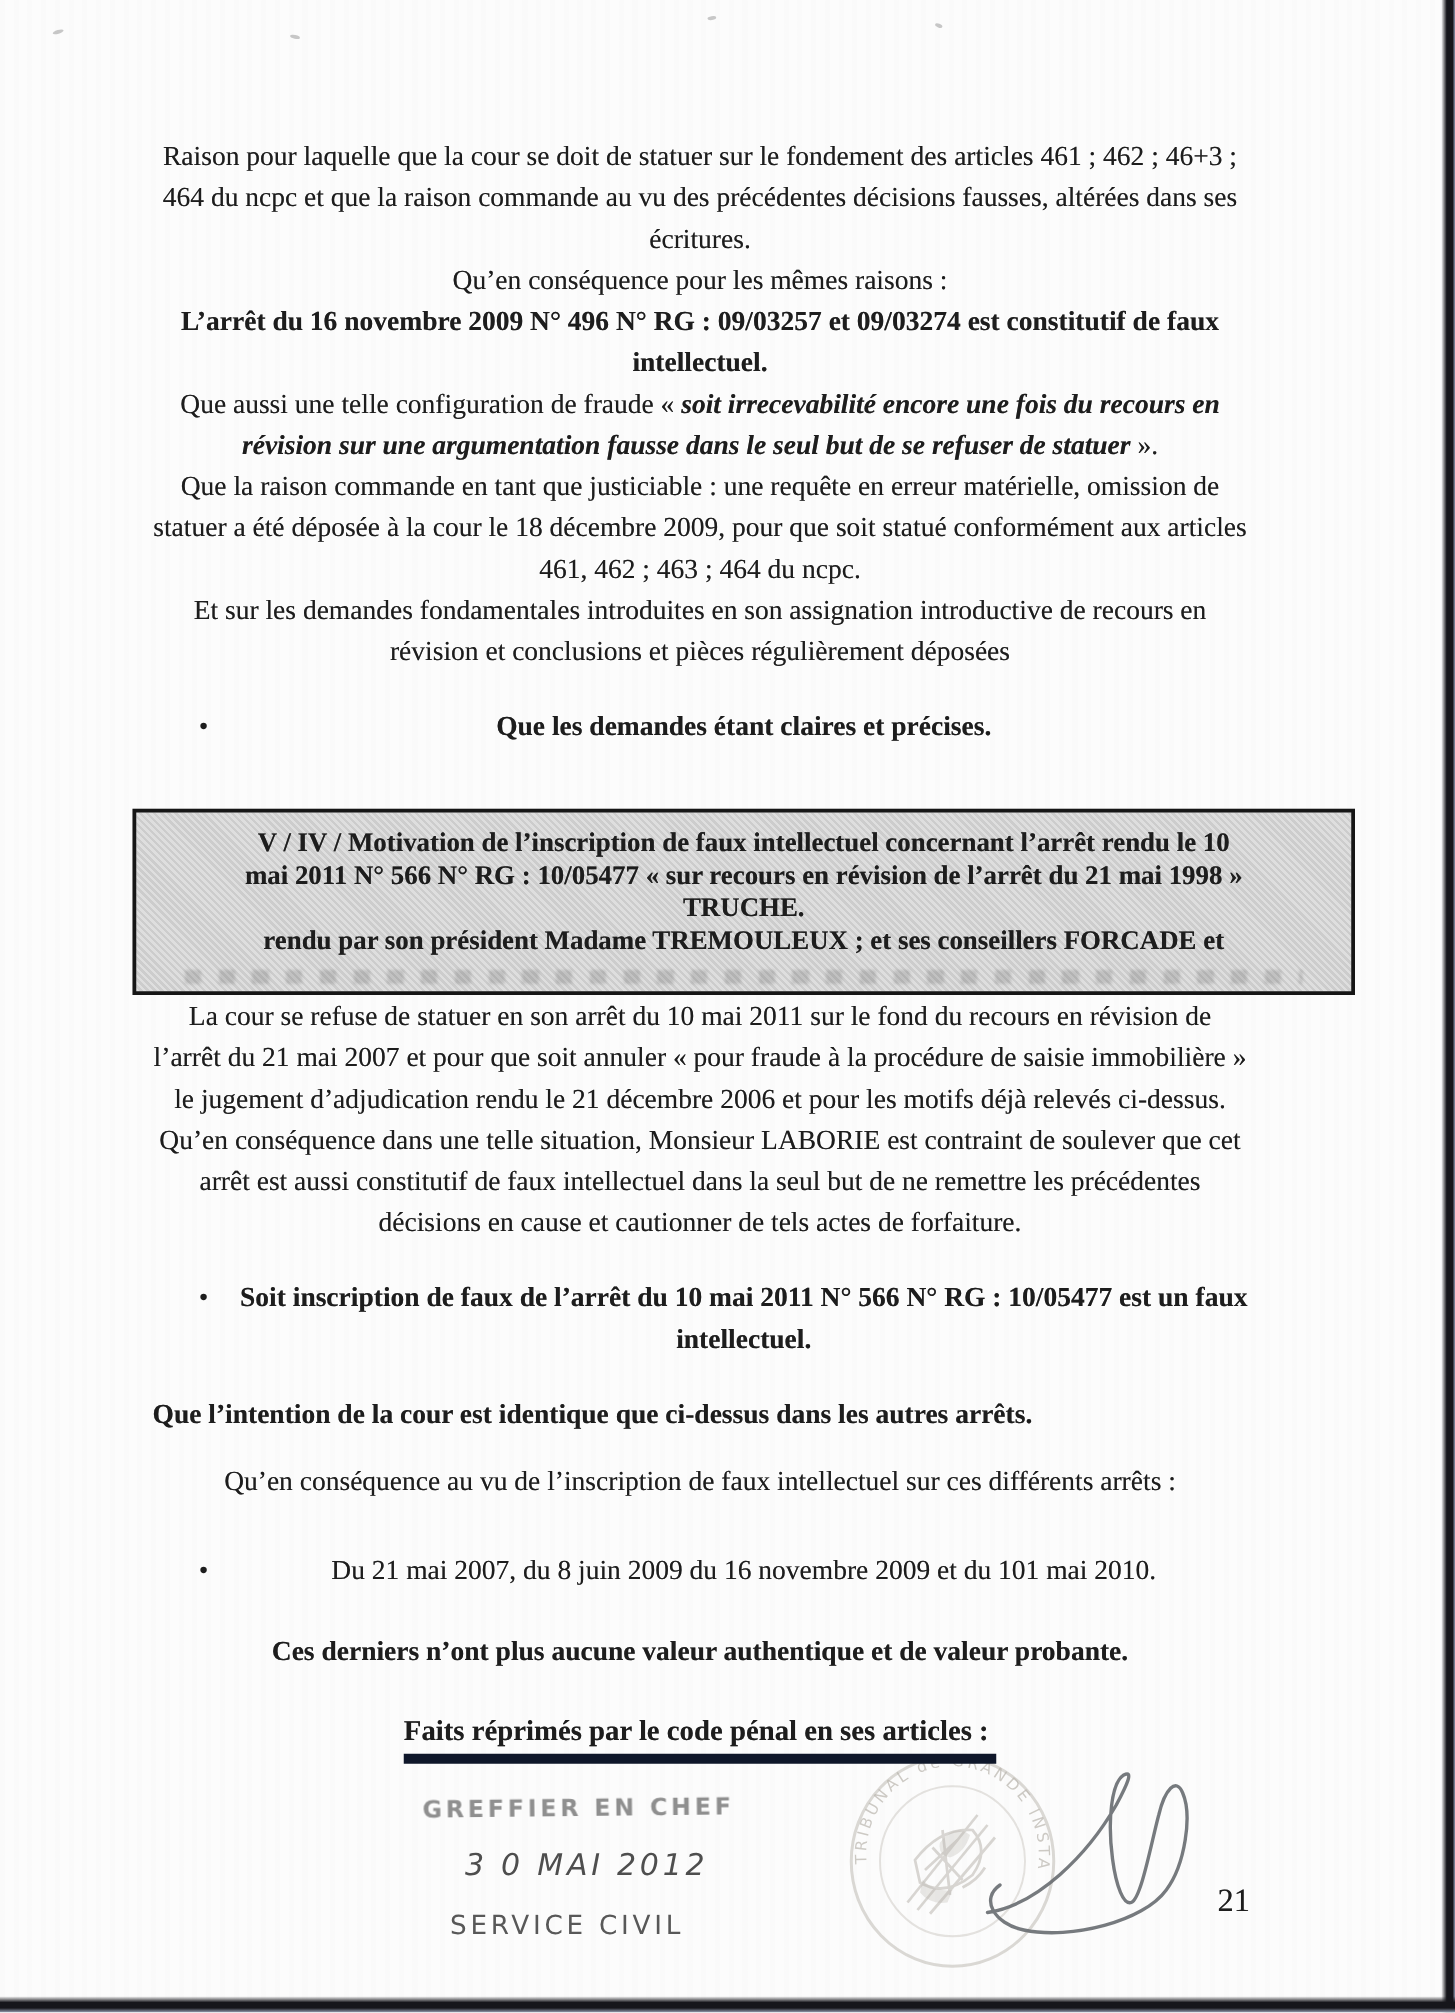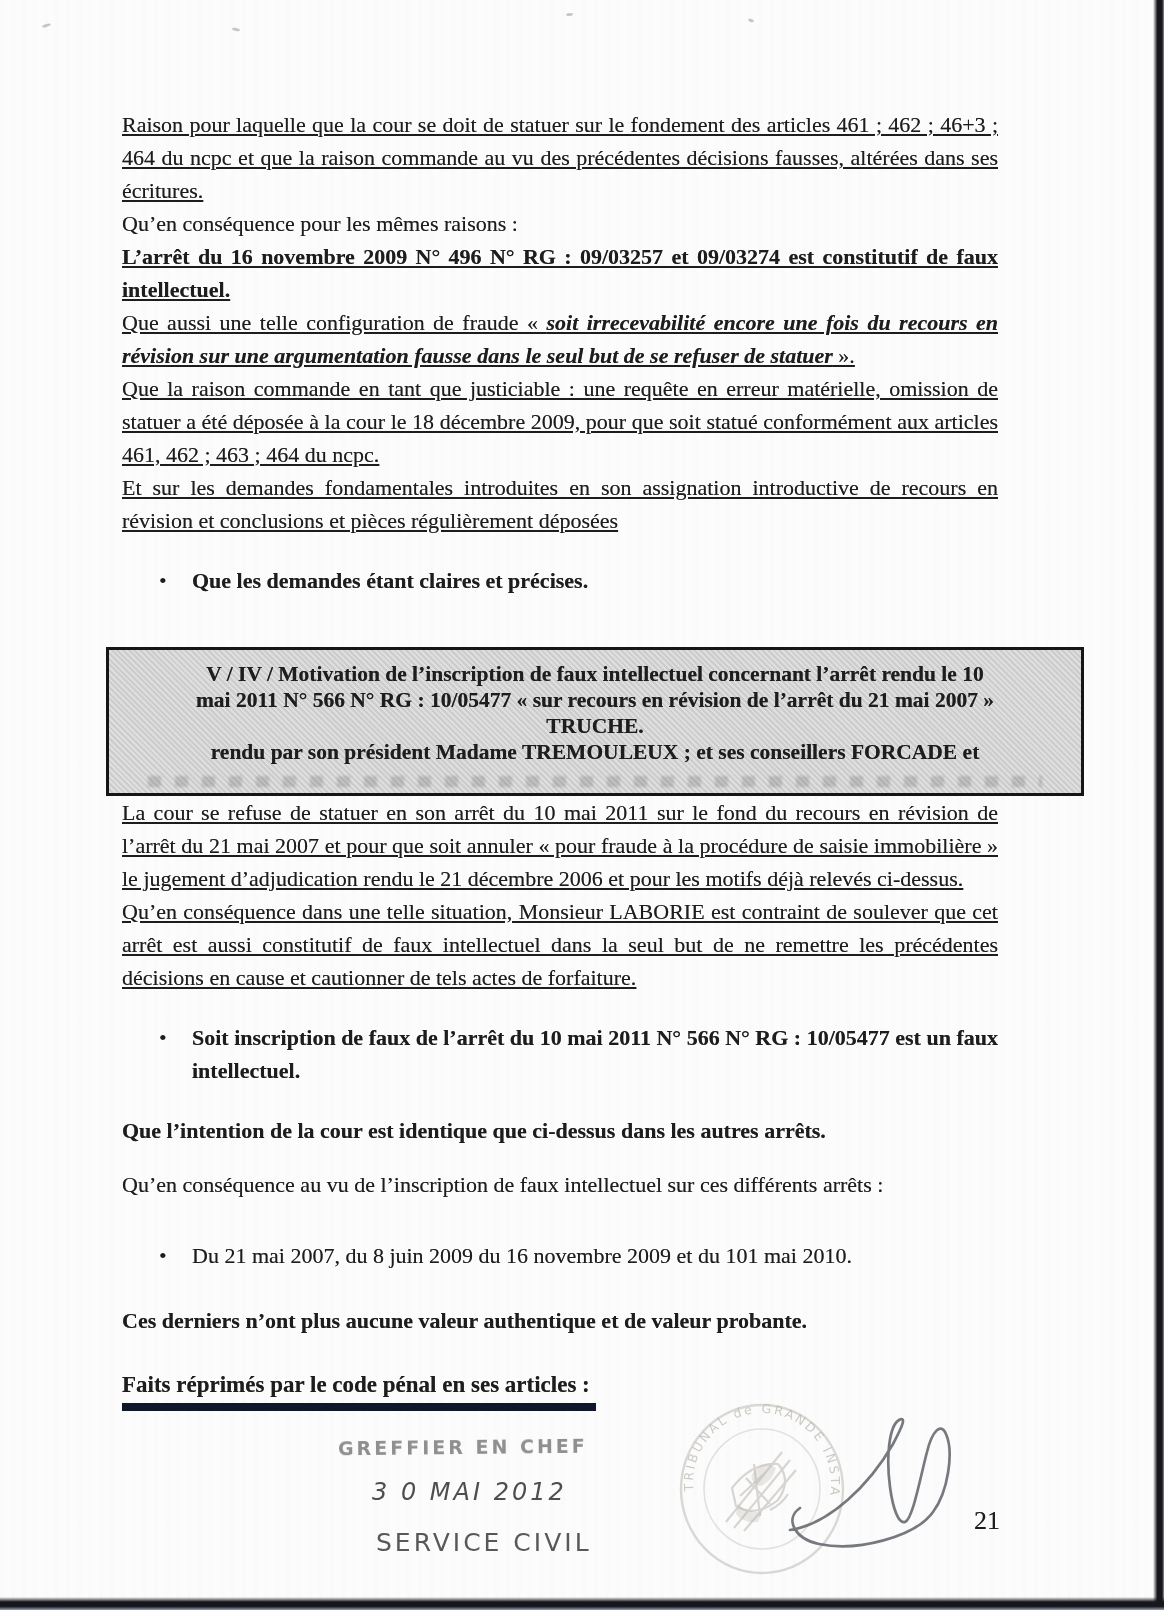--- a/index.html
+++ b/index.html
@@ -5,22 +5,22 @@
   html,body{margin:0;padding:0;background:#e8e8ea;}
   .page{
     position:relative;width:1164px;height:1610px;margin:0 auto;
     background:#fcfcfc;overflow:hidden;
     font-family:"Liberation Serif",serif;color:#1d1d1d;
   }
   .page::before{content:"";position:absolute;inset:0;pointer-events:none;
     background:repeating-linear-gradient(90deg,rgba(0,0,0,.008) 0 4px,rgba(0,0,0,0) 4px 11px);}
   .doc{position:absolute;left:122px;top:108px;width:876px;z-index:2;
     font-size:22px;line-height:33px;}
-  .doc p{margin:0;}
-  .just{text-align:justify;text-decoration:underline;}
+  .doc p{margin:0;text-align:center;}
+  .just{text-align:justify;}
   .b{font-weight:700;}
   .bi{font-weight:700;font-style:italic;}
   .mt-sm{margin-top:22px;}
   .mt-md{margin-top:27px;}
   .mt-lg{margin-top:50px;}
   .mt-xl{margin-top:68px;}
   .soft{text-shadow:0 0 .5px rgba(20,20,20,.55);}
   .bullet{display:flex;align-items:flex-start;}
   .bullet .dot{width:70px;padding-left:37px;box-sizing:border-box;flex:none;}
   .bullet p{flex:1;}
@@ -34,21 +34,21 @@
   .boxed .bx-line{text-shadow:0 0 .5px rgba(20,20,20,.6);}
   .boxed .ghost{position:absolute;left:4%;bottom:6px;width:92%;height:11px;
     background:repeating-linear-gradient(90deg,rgba(40,40,40,.16) 0 13px,rgba(40,40,40,0) 13px 27px);
     filter:blur(1.2px);}
   .h-underline{display:inline-block;border-bottom:8px solid #0f172a;padding:0 6px 2px 0;font-size:23px;}
   
   .stamp{position:absolute;font-family:"DejaVu Sans",sans-serif;z-index:1;white-space:nowrap;}
   .greffier{left:338px;top:1436px;font-size:19px;letter-spacing:3px;font-weight:700;
     color:#8f8f8f;transform:rotate(-.6deg);filter:blur(.35px);}
   .datestamp{left:372px;top:1478px;font-size:24px;letter-spacing:3px;color:#4e4e4e;filter:blur(.3px);font-style:italic;}
-  .servicestamp{left:376px;top:1528px;font-size:25px;letter-spacing:3px;color:#585858;filter:blur(.35px);}
+  .servicestamp{left:360px;top:1528px;font-size:21px;letter-spacing:3px;color:#585858;filter:blur(.35px);}
   .seal{position:absolute;left:674px;top:1400px;z-index:1;opacity:.6;filter:blur(.3px);}
   .signature{position:absolute;left:775px;top:1412px;z-index:3;}
   .pagenum{position:absolute;left:974px;top:1506px;font-size:26px;z-index:2;}
   
   .edge-right{position:absolute;top:0;right:0;width:11px;height:100%;z-index:6;
     background:linear-gradient(to right,rgba(22,22,27,0) 0%,#16161b 40%,#16161b 82%,#8d96ae 100%);}
   .edge-bottom{position:absolute;left:0;bottom:0;width:100%;height:13px;z-index:6;
     background:linear-gradient(to bottom,rgba(22,22,27,0) 0%,#16161b 38%,#16161b 72%,#99a1b6 100%);}
   .speck{position:absolute;background:#9a9a9a;opacity:.55;border-radius:50%;z-index:1;}
   .sp1{left:42px;top:24px;width:9px;height:3px;transform:rotate(-18deg);}
@@ -80,21 +80,21 @@
 
     <p class="just mt-md soft">Et sur les demandes fondamentales introduites  en son assignation introductive de  recours en révision et conclusions et pièces régulièrement déposées</p>
 
     <div class="bullet mt-md">
       <span class="dot">•</span>
       <p class="b soft">Que les demandes étant claires et précises.</p>
     </div>
 
     <div class="boxed mt-lg">
       <div class="bx-line">V / IV / Motivation de l’inscription de faux intellectuel concernant l’arrêt  rendu le 10</div>
-      <div class="bx-line">mai 2011 N° 566 N° RG : 10/05477 «  sur recours en révision de l’arrêt du 21 mai 2007 »</div>
+      <div class="bx-line">mai 2011 N° 566 N° RG : 10/05477 «  sur recours en révision de l’arrêt du 21 mai 1998 »</div>
       <div class="bx-line">TRUCHE.</div>
       <div class="bx-line">rendu par son président Madame TREMOULEUX ; et ses conseillers FORCADE et</div>
       <div class="ghost"></div>
     </div>
 
     <p class="just mt-lg soft">La cour se refuse de statuer en son arrêt du 10 mai 2011 sur le fond du recours en révision de l’arrêt du 21 mai 2007 et pour que soit annuler « pour fraude à la procédure de saisie immobilière » le jugement d’adjudication rendu le 21 décembre 2006 et pour les motifs déjà relevés ci-dessus.</p>
 
     <p class="just mt-sm soft">Qu’en conséquence dans une telle situation, Monsieur LABORIE est contraint de soulever que cet arrêt est aussi constitutif de faux intellectuel dans la seul but de ne remettre les précédentes décisions en cause et cautionner de tels actes de forfaiture.</p>
 
     <div class="bullet mt-md">

